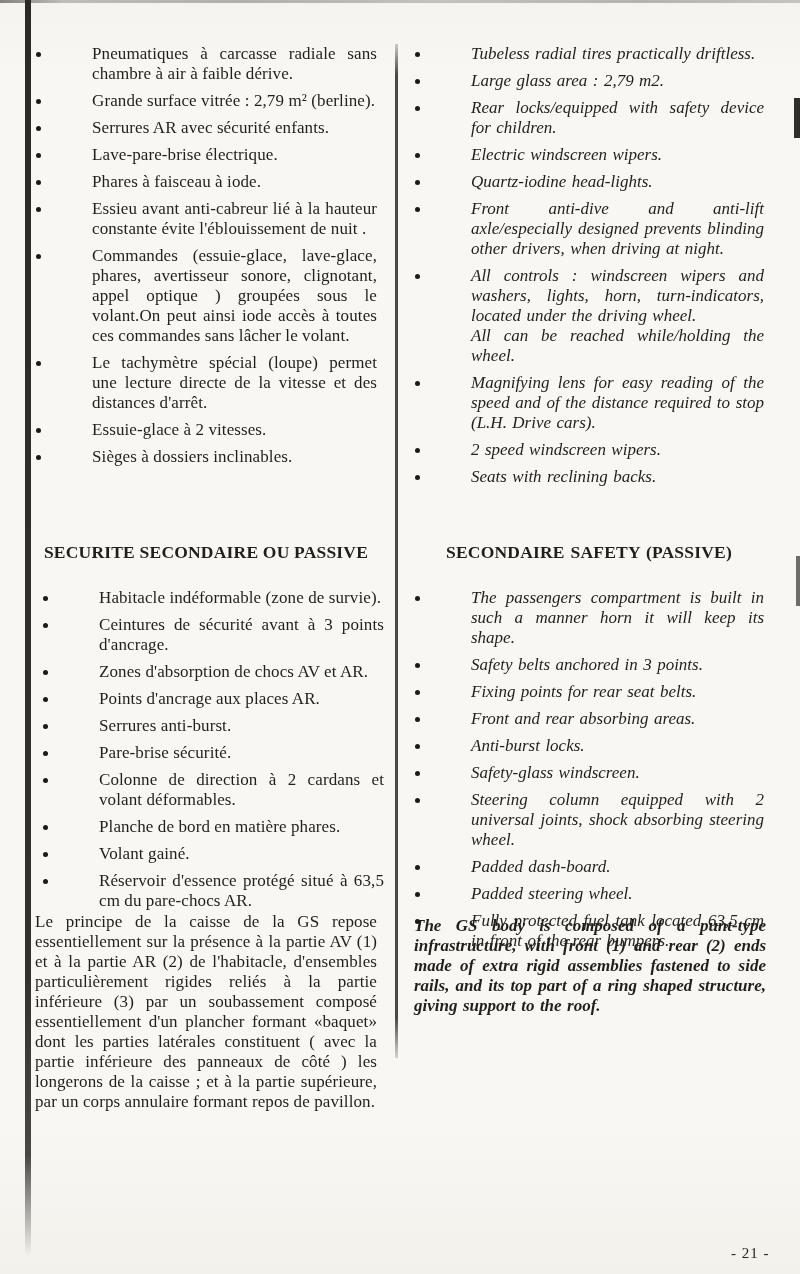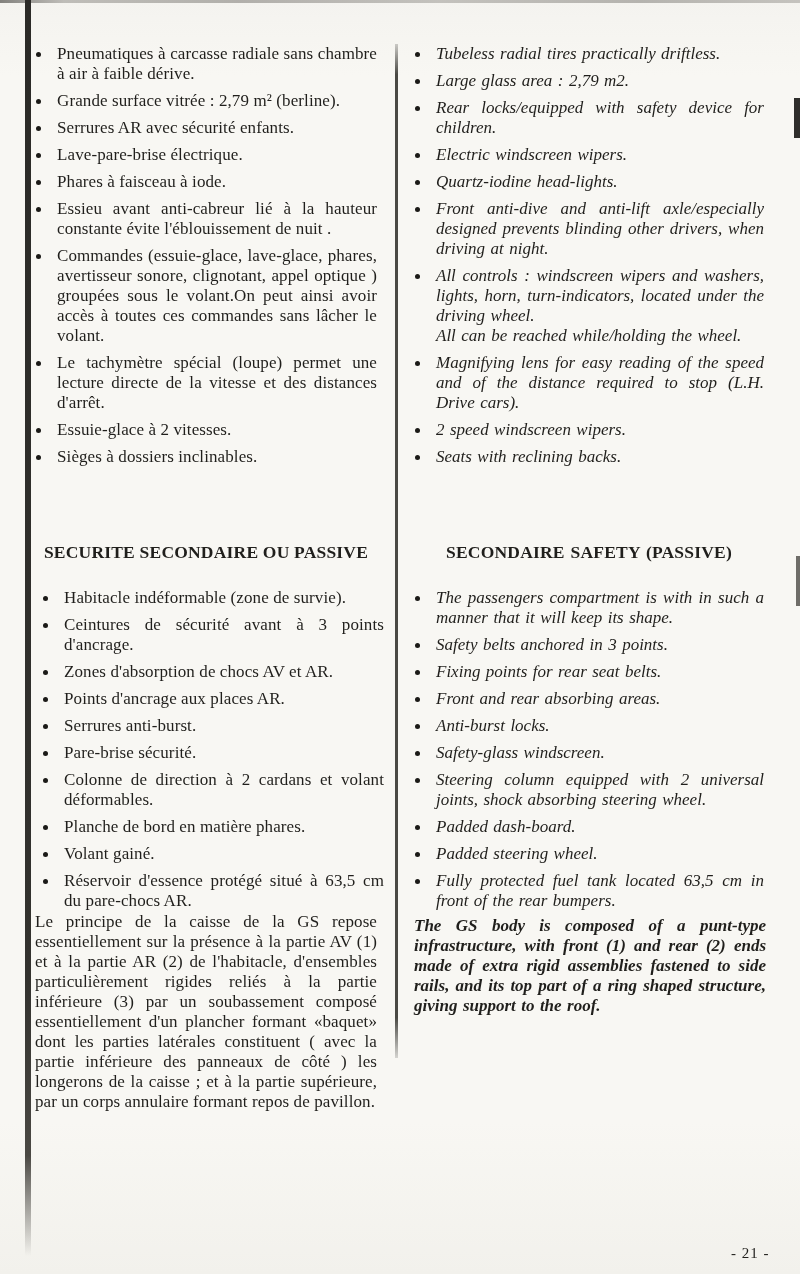--- a/index.html
+++ b/index.html
@@ -26,21 +26,21 @@
     position:absolute; left:395px; top:44px; width:3px; height:1014px;
     background:linear-gradient(180deg,rgba(72,71,67,.25) 0%,#4a4944 3%,#4a4944 96%,rgba(72,71,67,.2) 100%);
   }
   .edge-mark-1 { position:absolute; left:794px; top:98px;  width:6px; height:40px; background:#2f2e2b; }
   .edge-mark-2 { position:absolute; left:796px; top:556px; width:4px; height:50px; background:#6f6d68; }
 
   
   .block { position:absolute; }
   .col-fr { font-size:17px; line-height:20px; text-align:justify; letter-spacing:.1px; }
   .col-en { font-size:17px; line-height:20px; text-align:justify; font-style:italic; word-spacing:.07em; }
-  .item { display:flex; margin-bottom:7px; }
+  .item { display:flex; margin-bottom:7px;gap:35px; }
   .bullet { flex:0 0 22px; }
   .bullet::before {
     content:""; display:block; width:5px; height:5px; border-radius:50%;
     background:#1b1a17; margin-top:8px; margin-left:1px;
   }
   .item-text { flex:1; white-space:pre-line; }
   .heading {
     font-weight:bold; font-style:normal; font-size:17.5px;
     letter-spacing:.2px; white-space:nowrap; text-align:center;
   }
@@ -78,21 +78,21 @@
       <div class="item">
         <span class="bullet"></span>
         <span class="item-text">Phares à faisceau à iode.</span>
       </div>
       <div class="item">
         <span class="bullet"></span>
         <span class="item-text">Essieu avant anti-cabreur lié à la hauteur constante évite l'éblouissement de nuit .</span>
       </div>
       <div class="item">
         <span class="bullet"></span>
-        <span class="item-text">Commandes (essuie-glace, lave-glace, phares, avertisseur sonore, clignotant, appel optique ) groupées sous le volant.On peut ainsi avoir accès à toutes ces commandes sans lâcher le volant.</span>
+        <span class="item-text">Commandes (essuie-glace, lave-glace, phares, avertisseur sonore, clignotant, appel optique ) groupées sous le volant.On peut ainsi iode accès à toutes ces commandes sans lâcher le volant.</span>
       </div>
       <div class="item">
         <span class="bullet"></span>
         <span class="item-text">Le tachymètre spécial (loupe) permet une lecture directe de la vitesse et des distances d'arrêt.</span>
       </div>
       <div class="item">
         <span class="bullet"></span>
         <span class="item-text">Essuie-glace à 2 vitesses.</span>
       </div>
       <div class="item">
@@ -190,21 +190,21 @@
         <span class="bullet"></span>
         <span class="item-text">Seats with reclining backs.</span>
       </div>
     </div>
 
   <div class="block col-en heading" style="left:414px; top:542px; width:350px;">SECONDAIRE SAFETY (PASSIVE)</div>
 
   <div class="block col-en" style="left:414px; top:588px; width:350px;">
       <div class="item">
         <span class="bullet"></span>
-        <span class="item-text">The passengers compartment is with in such a manner that it will keep its shape.</span>
+        <span class="item-text">The passengers compartment is built in such a manner horn it will keep its shape.</span>
       </div>
       <div class="item">
         <span class="bullet"></span>
         <span class="item-text">Safety belts anchored in 3 points.</span>
       </div>
       <div class="item">
         <span class="bullet"></span>
         <span class="item-text">Fixing points for rear seat belts.</span>
       </div>
       <div class="item">

